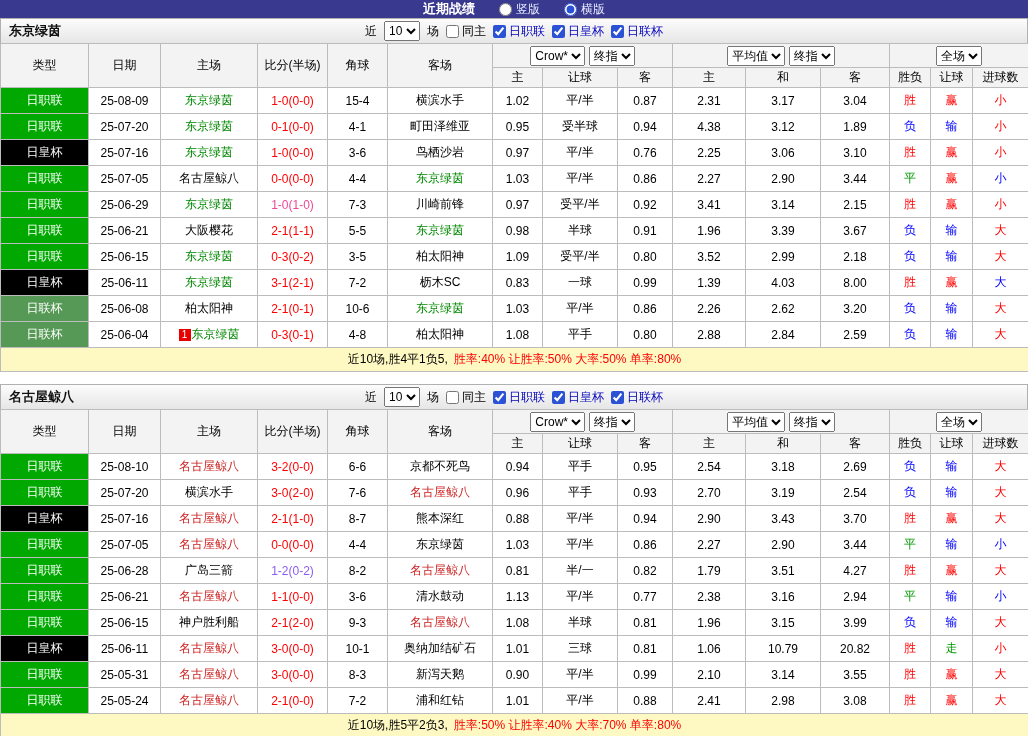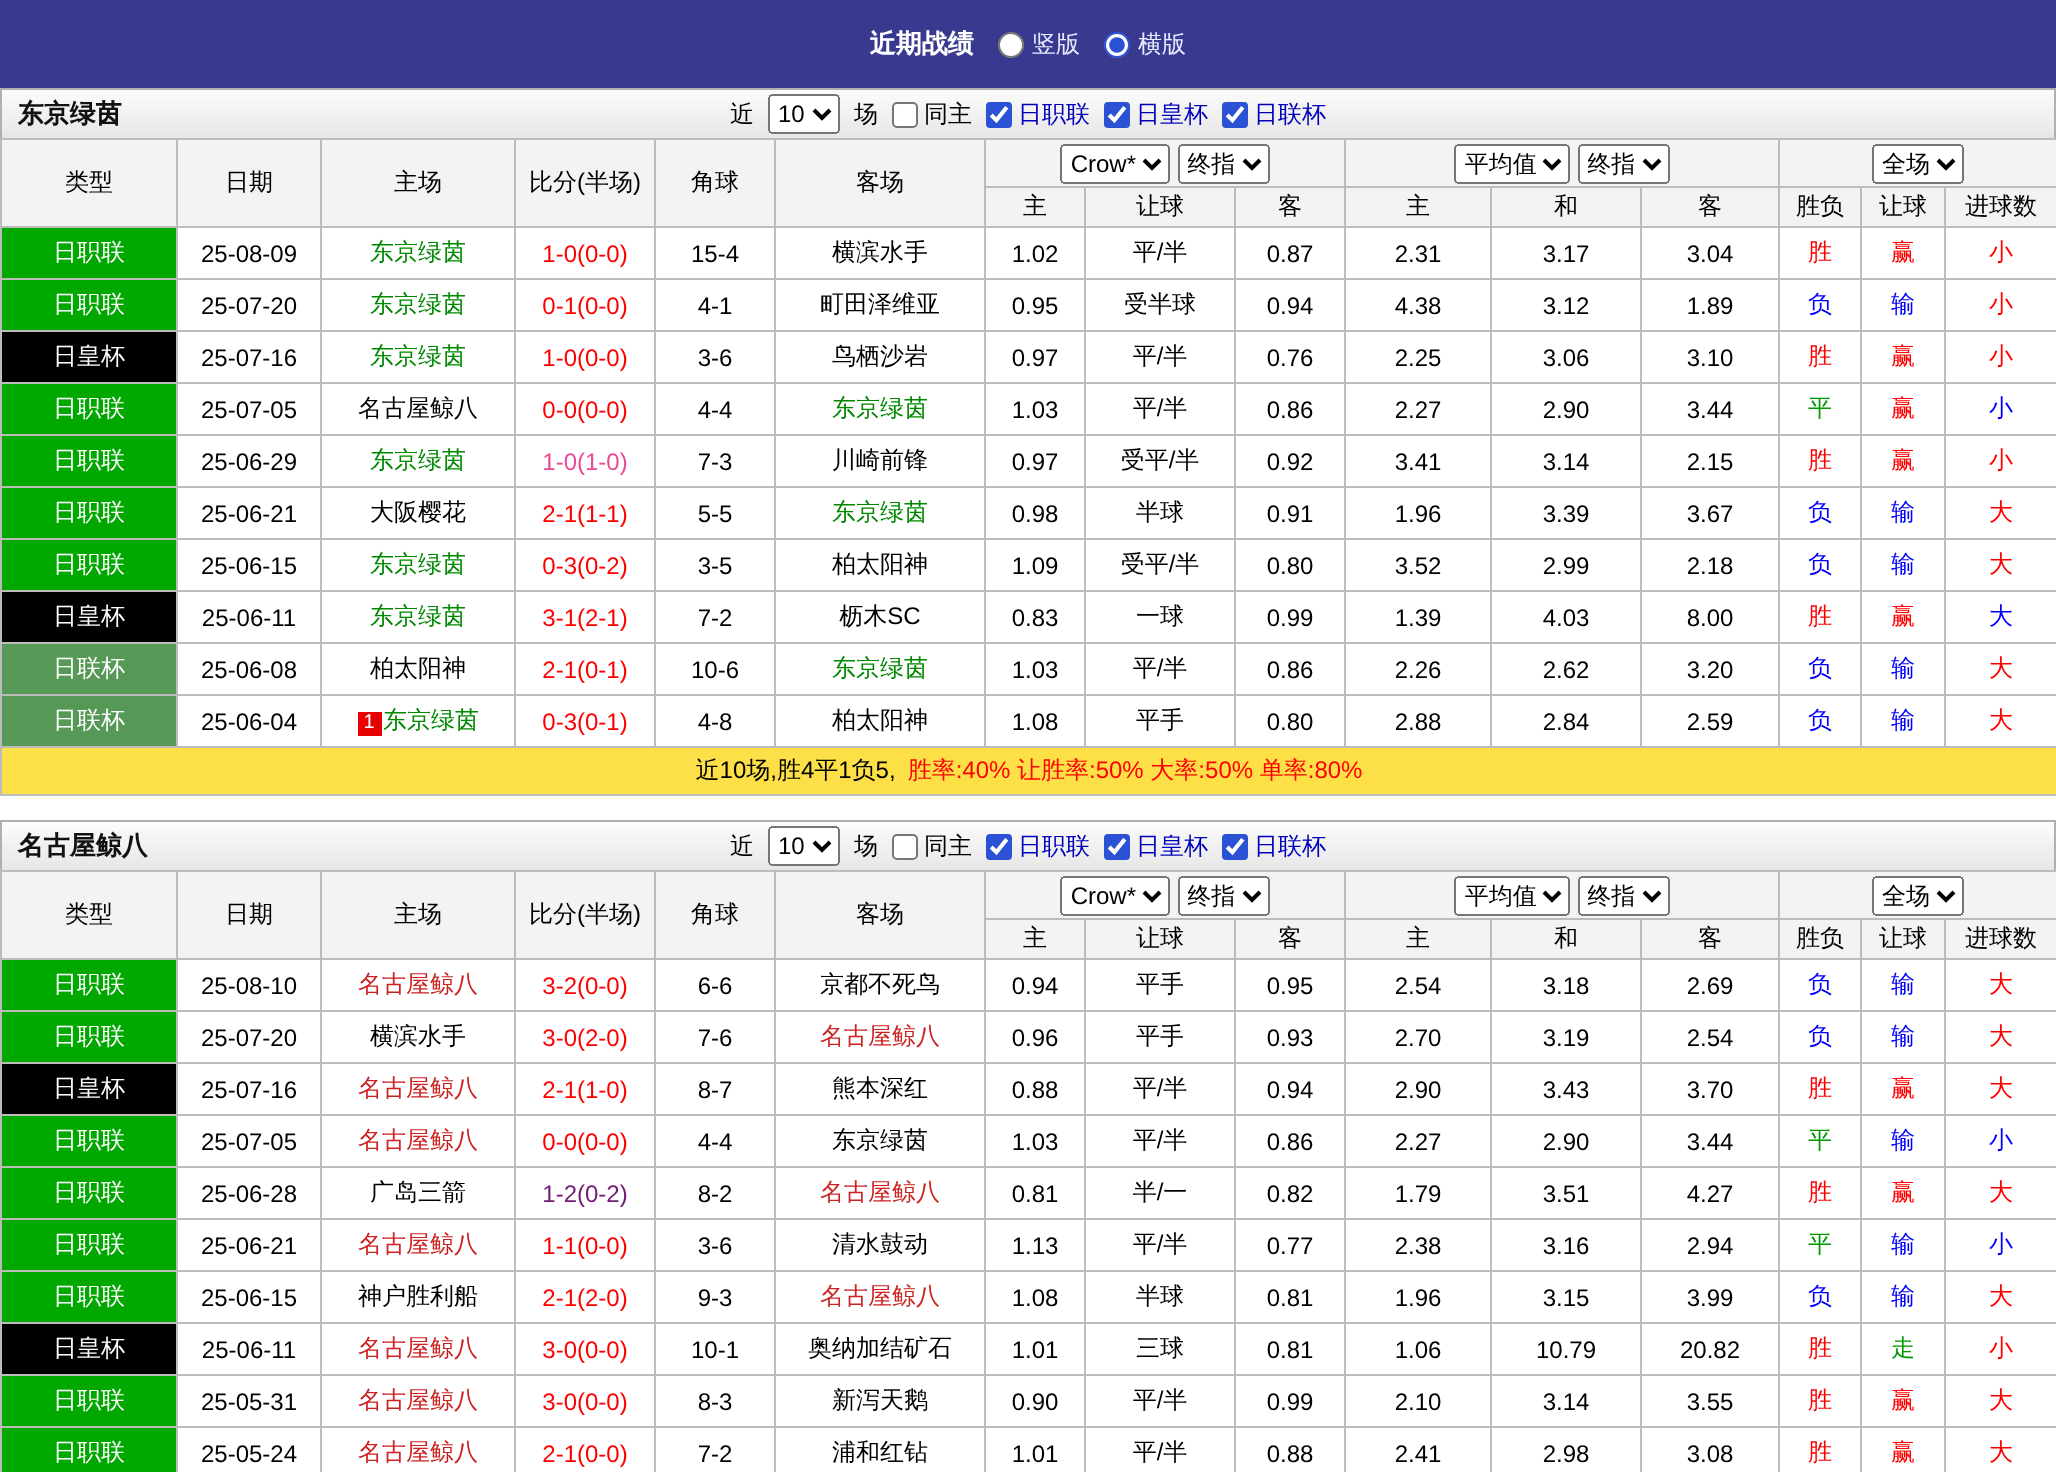--- a/index.html
+++ b/index.html
@@ -3,22 +3,22 @@
 <meta charset="utf-8">
 <style>
   * { box-sizing: border-box; }
   html,body { margin:0; padding:0; }
   body {
     width:1028px; background:#ffffff;
     font-family:"Liberation Sans","DejaVu Sans",sans-serif;
     font-size:12px; color:#000;
   }
   .topbar {
-    height:44px; background:#39398f;
-    display:flex; align-items:center; justify-content:center; gap:12px;
+    height:18px; background:#39398f;
+    display:flex; align-items:center; justify-content:center; gap:24px;
   }
   .topbar-title { color:#ffffff; font-weight:bold; font-size:13px; }
   .topbar label { display:inline-flex; align-items:center; gap:4px; font-size:12px; color:#e6eaff; cursor:pointer; }
   input[type=checkbox], input[type=radio] { width:13px; height:13px; margin:0; accent-color:#2b52d4; }
 
   .sec { margin:0 0 12px 0; }
   .sec-header {
     position:relative; height:25px;
     background:linear-gradient(#fcfcfc,#e6e6e6);
     border:1px solid #b0b0b0; border-bottom:0;
@@ -31,21 +31,21 @@
   .lbl-blue { color:#0000bb; }
   select { font-size:12px; height:20px; font-family:inherit; }
 
   table { width:100%; border-collapse:collapse; table-layout:fixed; font-size:12px; }
   th,td { border:1px solid #bcbcbc; text-align:center; white-space:nowrap; overflow:hidden; padding:0 1px; }
   thead th { background:#f3f3f3; font-weight:normal; color:#000; height:20px; }
   thead tr:first-child th { height:24px; }
   tbody td { height:26px; background:#fff; }
   td.league { color:#fff; }
   .badge { display:inline-block; background:#e60000; color:#fff; font-size:10px; line-height:12px; width:12px; height:12px; margin-right:1px; }
-  tfoot td { height:24px; background:#fde047; }
+  tfoot td { height:24px; background:#fef9c3; }
   .sum-stats { color:#ff0000; margin-left:6px; }
 </style>
 </head>
 <body>
 
 <div class="topbar" style="background: rgb(57, 57, 143);">
   <span class="topbar-title">近期战绩</span>
   <label>
     <input type="radio" name="layout" style="">
     <span>竖版</span>
@@ -454,21 +454,21 @@
     <td>2.90</td>
     <td>3.44</td>
     <td style="color: rgb(0, 153, 0);">平</td>
     <td style="color: rgb(0, 0, 255);">输</td>
     <td style="color: rgb(0, 0, 255);">小</td>
   </tr>
         <tr>
     <td class="league" style="background: rgb(0, 168, 0);">日职联</td>
     <td>25-06-28</td>
     <td class="team">广岛三箭</td>
-    <td class="score" style="color: #701a75;">1-2(0-2)</td>
+    <td class="score" style="color: #8b5cf6;">1-2(0-2)</td>
     <td>8-2</td>
     <td class="team" style="color: rgb(204, 34, 34);">名古屋鲸八</td>
     <td>0.81</td>
     <td>半/一</td>
     <td>0.82</td>
     <td>1.79</td>
     <td>3.51</td>
     <td>4.27</td>
     <td style="color: rgb(255, 0, 0);">胜</td>
     <td style="color: rgb(255, 0, 0);">赢</td>

